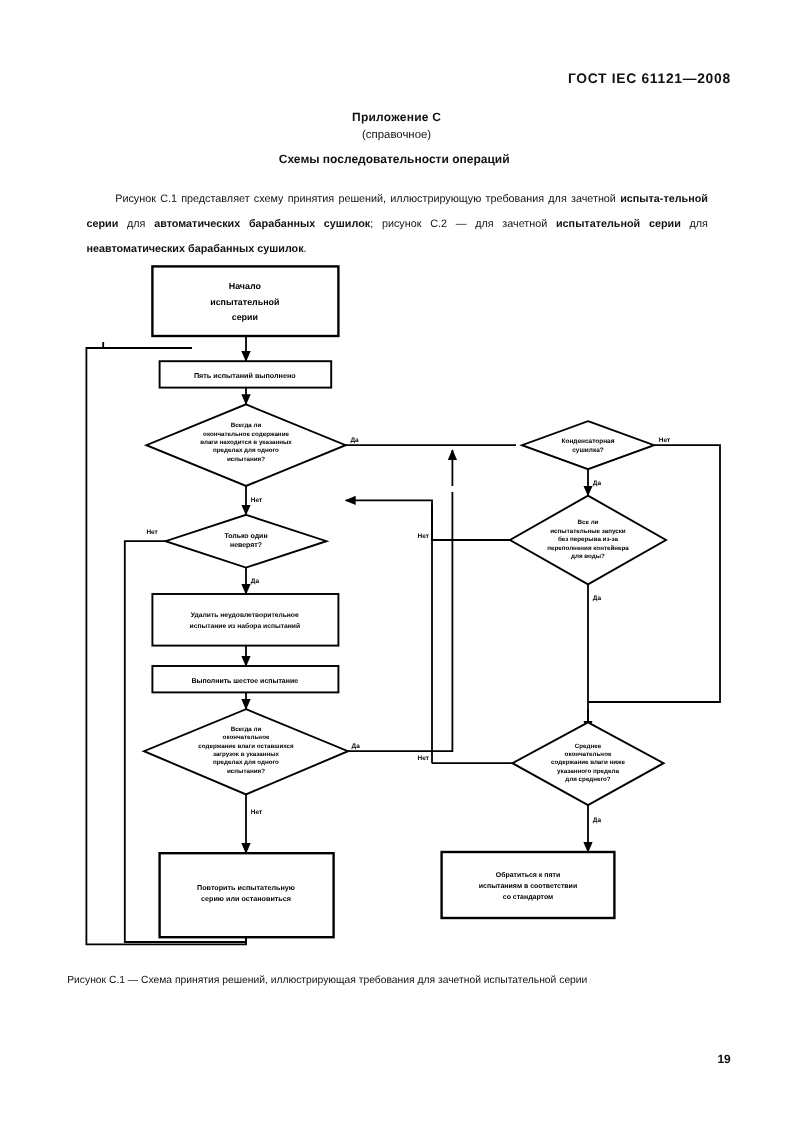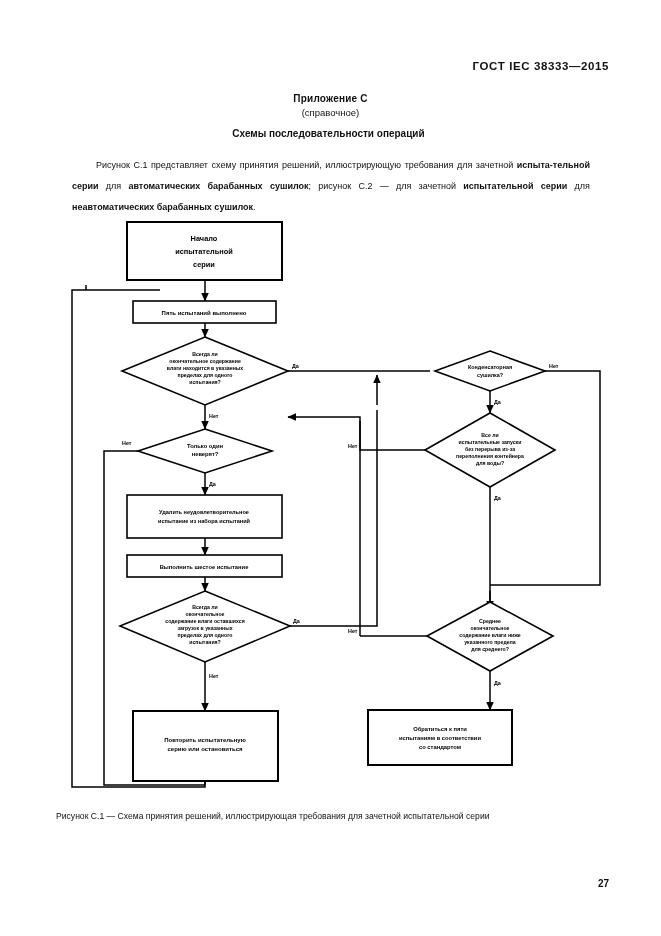--- a/index.html
+++ b/index.html
@@ -57,21 +57,21 @@
   text{font-family:"Liberation Sans", sans-serif;fill:#000;}
   .nodetext{font-size:5.2px;font-weight:bold;text-anchor:middle;}
   .nodetext-lg{font-size:7.4px;font-weight:bold;text-anchor:middle;}
   .edgelabel{font-size:5.4px;font-weight:bold;}
 </style>
 </head>
 <body>
 
 <div class="page">
 
-  <div class="running-head">ГОСТ IEC 38333—2015</div>
+  <div class="running-head">ГОСТ IEC 61121—2008</div>
 
   <div class="annex-wrap">
     <div class="annex-title">Приложение С</div>
     <div class="annex-sub">(справочное)</div>
   </div>
 
   <div class="section-title">Схемы последовательности операций</div>
 
   <div class="intro">
     <span class="ind"></span><span>Рисунок С.1 представляет схему принятия решений, иллюстрирующую требования для зачетной </span><span class="b">испыта-</span><span class="b">тельной серии</span><span> для </span><span class="b">автоматических барабанных сушилок</span><span>; рисунок С.2 — для зачетной </span><span class="b">испытательной серии</span> <span>для </span><span class="b">неавтоматических барабанных сушилок</span><span>.</span>
@@ -232,15 +232,15 @@
       <text class="edgelabel" x="494" y="295">Да</text>
       <text class="edgelabel" x="348" y="428">Нет</text>
       <text class="edgelabel" x="494" y="480">Да</text>
     </svg>
   </div>
 
   <div class="caption">
     <div>Рисунок С.1 — Схема принятия решений, иллюстрирующая требования для зачетной испытательной серии</div>
   </div>
 
-  <div class="folio">27</div>
+  <div class="folio">19</div>
 
 </div>
 
 </body></html>

